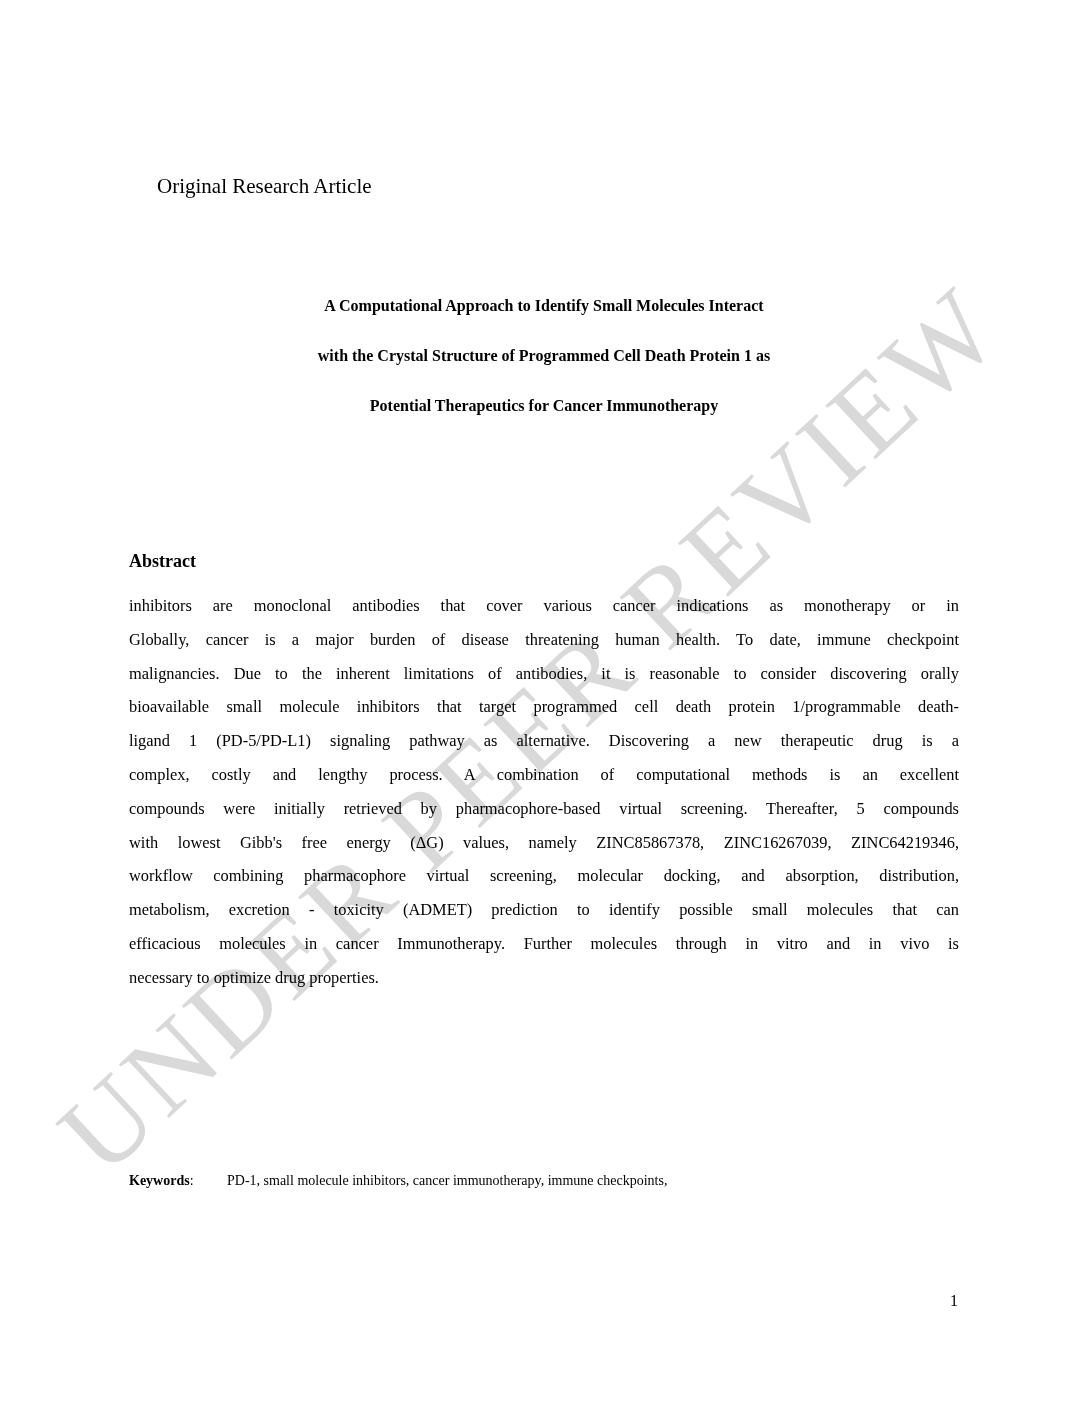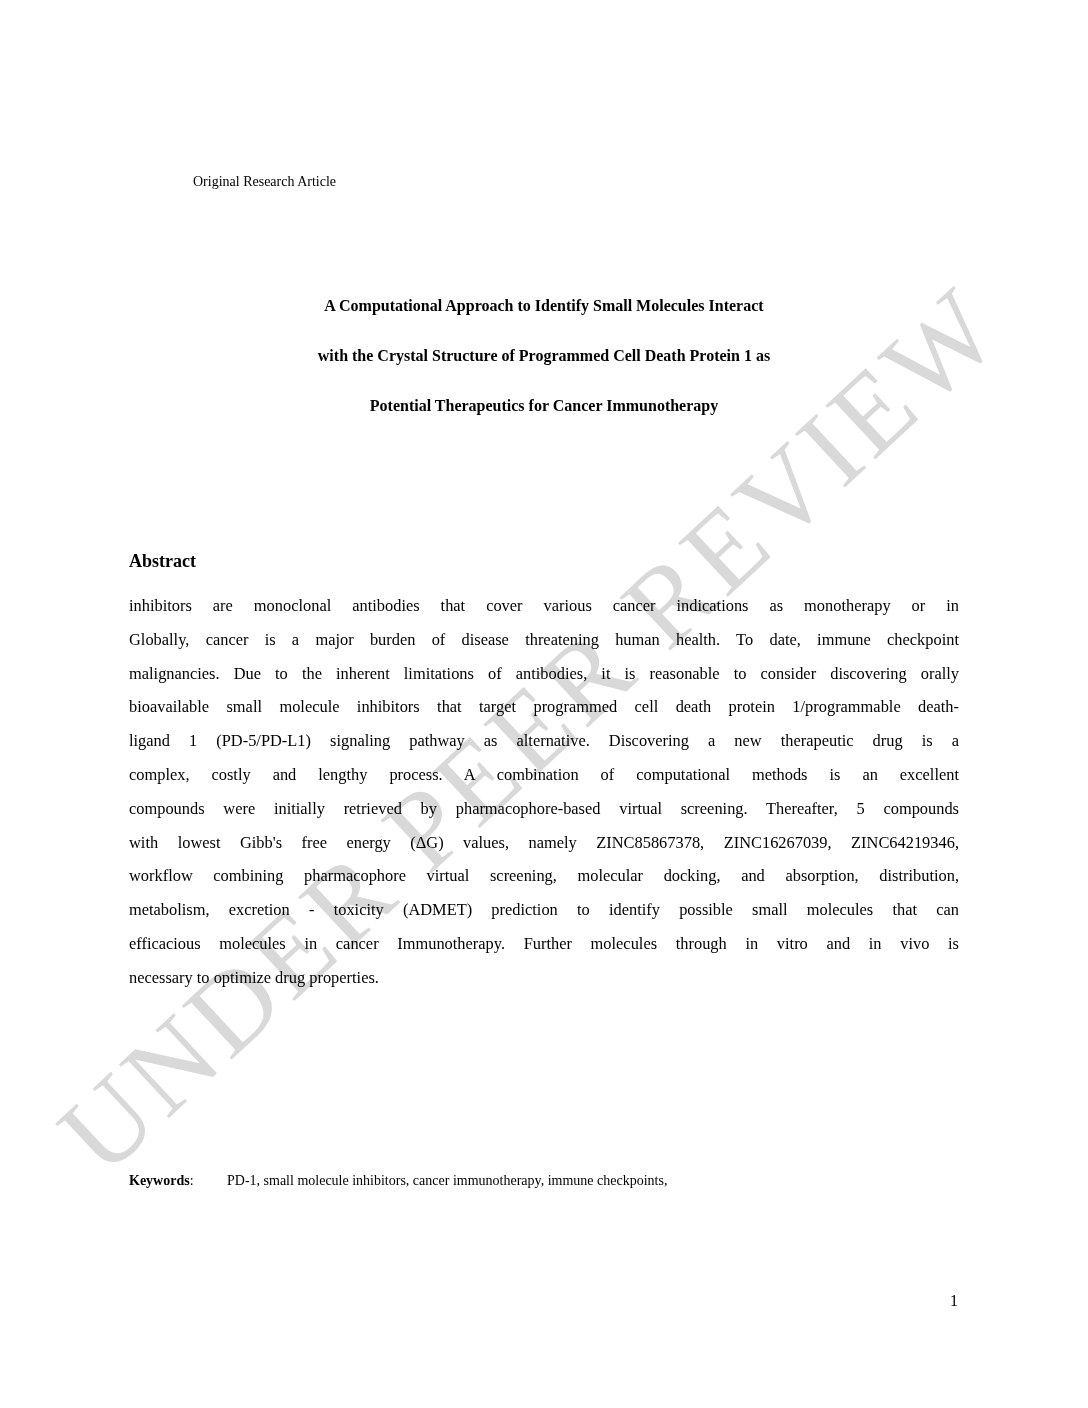--- a/index.html
+++ b/index.html
@@ -16,22 +16,21 @@
     font-size: 112px; letter-spacing: 5px;
     color: #d9d9d9; white-space: nowrap;
     z-index: 0; user-select: none;
   }
   .content {
     position: absolute; left: 129px; top: 0;
     width: 830px; height: 100%; z-index: 1;
   }
   .article-type {
     position: absolute; left: 28px; top: 174px;
-    font-size: 14px;
-    margin-left: 36px;
+    font-size: 21px;
   }
   .title {
     position: absolute; left: 0; top: 281px; width: 100%;
     margin: 0; font-size: 16px; font-weight: 700;
     text-align: center; line-height: 50px;
   }
   .abstract-heading {
     position: absolute; left: 0; top: 551px;
     margin: 0; font-size: 18px; font-weight: 700;
   }

